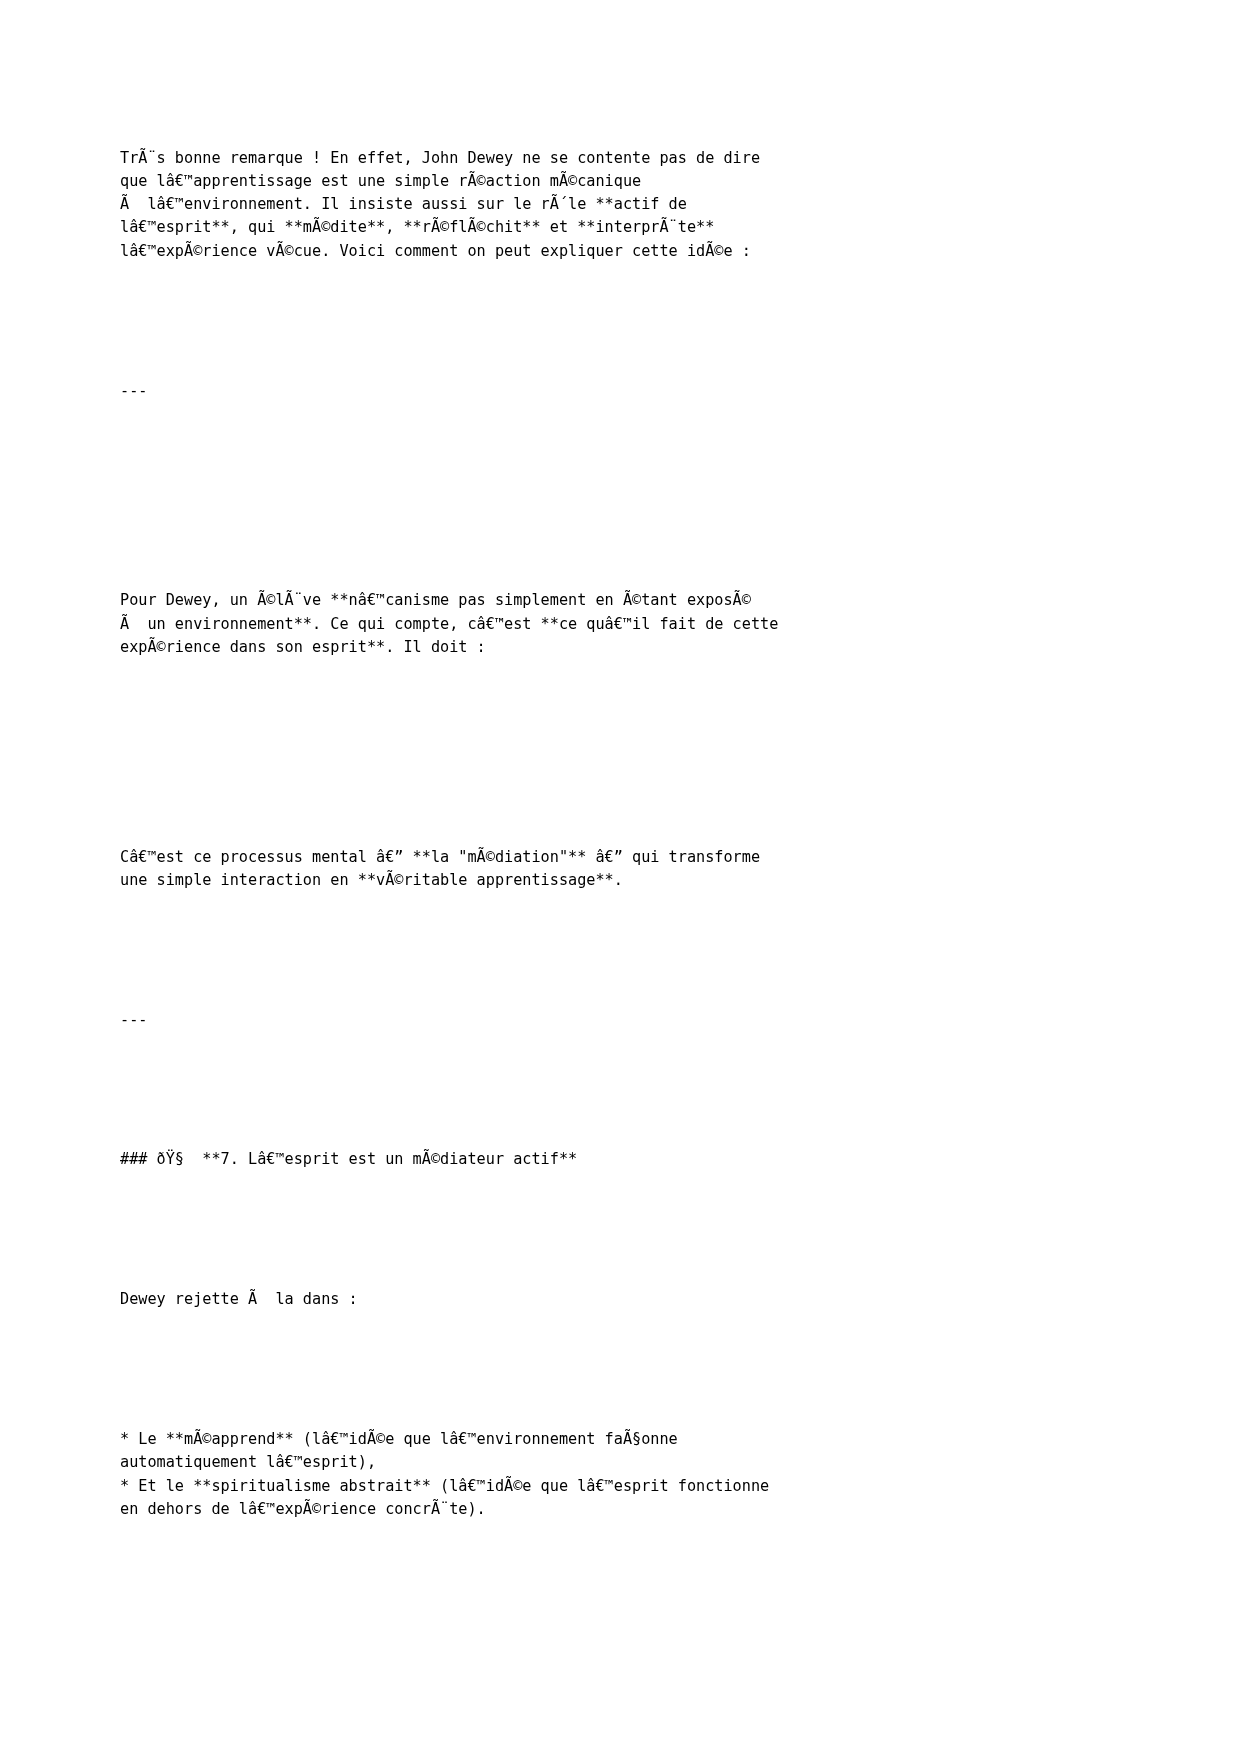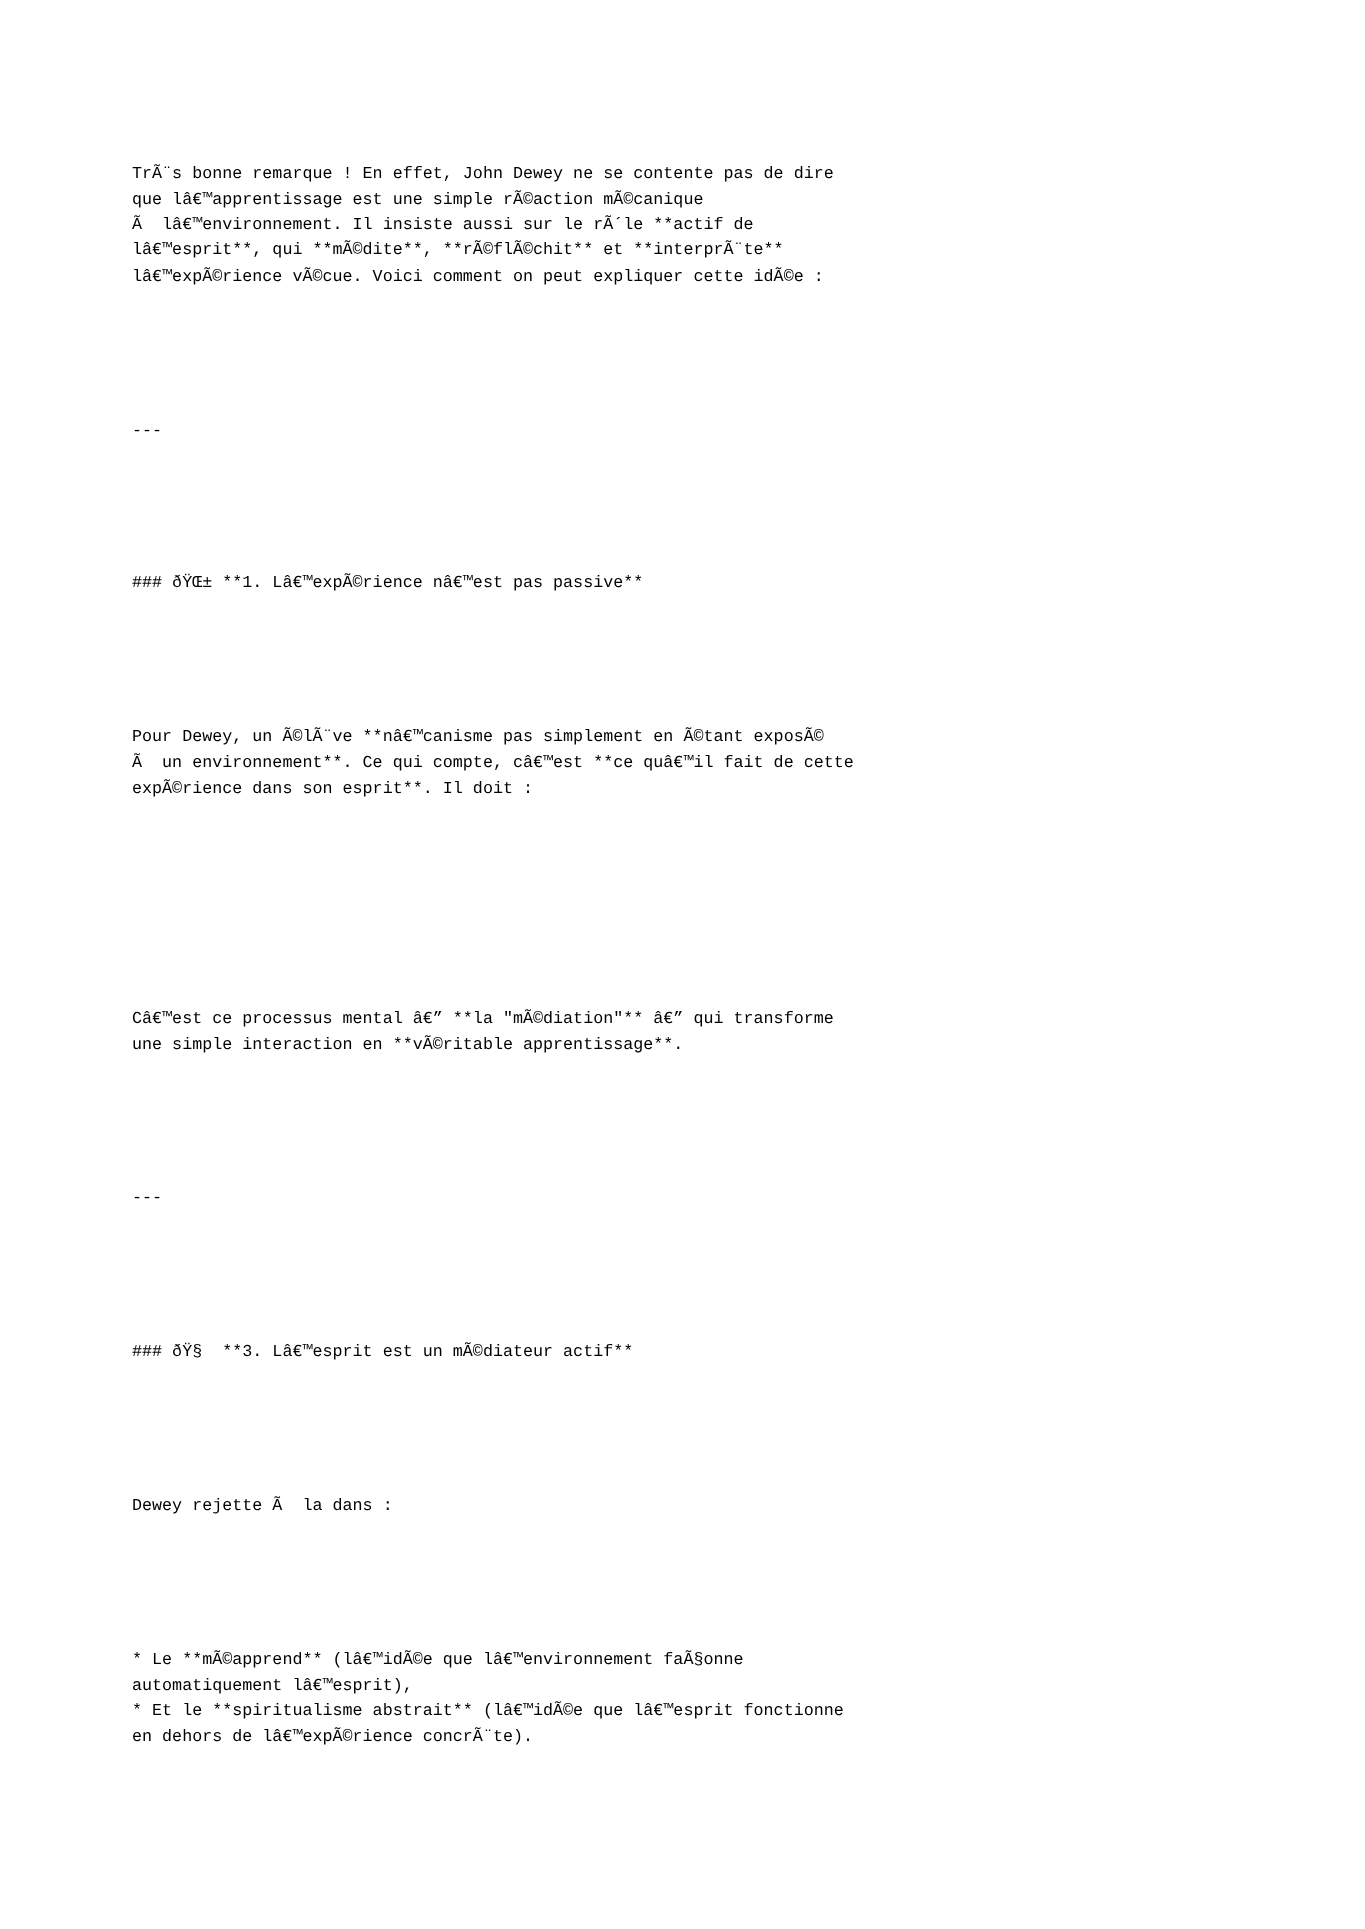--- a/index.html
+++ b/index.html
@@ -24,52 +24,50 @@
     font-family: "DejaVu Sans Mono", "Liberation Mono", monospace;
     font-size: 15.2px;
     line-height: 23.3px;
     color: #000000;
     white-space: pre-wrap;
     word-wrap: break-word;
     letter-spacing: 0px;
   }
   .block {
     white-space: pre-wrap;
-    font-family: Liberation Mono, monospace;
   }
   .blank {
     height: 23.3px;
   }
 </style>
 </head>
 <body>
 
 <div class="page">
   <div class="doc-body">
     <div class="block">TrÃ¨s bonne remarque ! En effet, John Dewey ne se contente pas de dire
 que lâ€™apprentissage est une simple rÃ©action mÃ©canique
 Ã  lâ€™environnement. Il insiste aussi sur le rÃ´le **actif de
 lâ€™esprit**, qui **mÃ©dite**, **rÃ©flÃ©chit** et **interprÃ¨te**
 lâ€™expÃ©rience vÃ©cue. Voici comment on peut expliquer cette idÃ©e :</div>
     <div class="blank"></div>
     <div class="block">---</div>
     <div class="blank"></div>
-    <div class="block">### ðŸŒ± **1. Lâ€™expÃ©rience nâ€™est pas passive**</div>
     <div class="blank"></div>
     <div class="block">Pour Dewey, un Ã©lÃ¨ve **nâ€™canisme pas simplement en Ã©tant exposÃ©
 Ã  un environnement**. Ce qui compte, câ€™est **ce quâ€™il fait de cette
 expÃ©rience dans son esprit**. Il doit :</div>
     <div class="blank"></div>
     <div class="blank"></div>
     <div class="block">Câ€™est ce processus mental â€” **la "mÃ©diation"** â€” qui transforme
 une simple interaction en **vÃ©ritable apprentissage**.</div>
     <div class="blank"></div>
     <div class="block">---</div>
     <div class="blank"></div>
-    <div class="block">### ðŸ§  **3. Lâ€™esprit est un mÃ©diateur actif**</div>
+    <div class="block">### ðŸ§  **7. Lâ€™esprit est un mÃ©diateur actif**</div>
     <div class="blank"></div>
     <div class="block">Dewey rejette Ã  la dans :</div>
     <div class="blank"></div>
     <div class="block">* Le **mÃ©apprend** (lâ€™idÃ©e que lâ€™environnement faÃ§onne
 automatiquement lâ€™esprit),
 * Et le **spiritualisme abstrait** (lâ€™idÃ©e que lâ€™esprit fonctionne
 en dehors de lâ€™expÃ©rience concrÃ¨te).</div>
     
     
     

